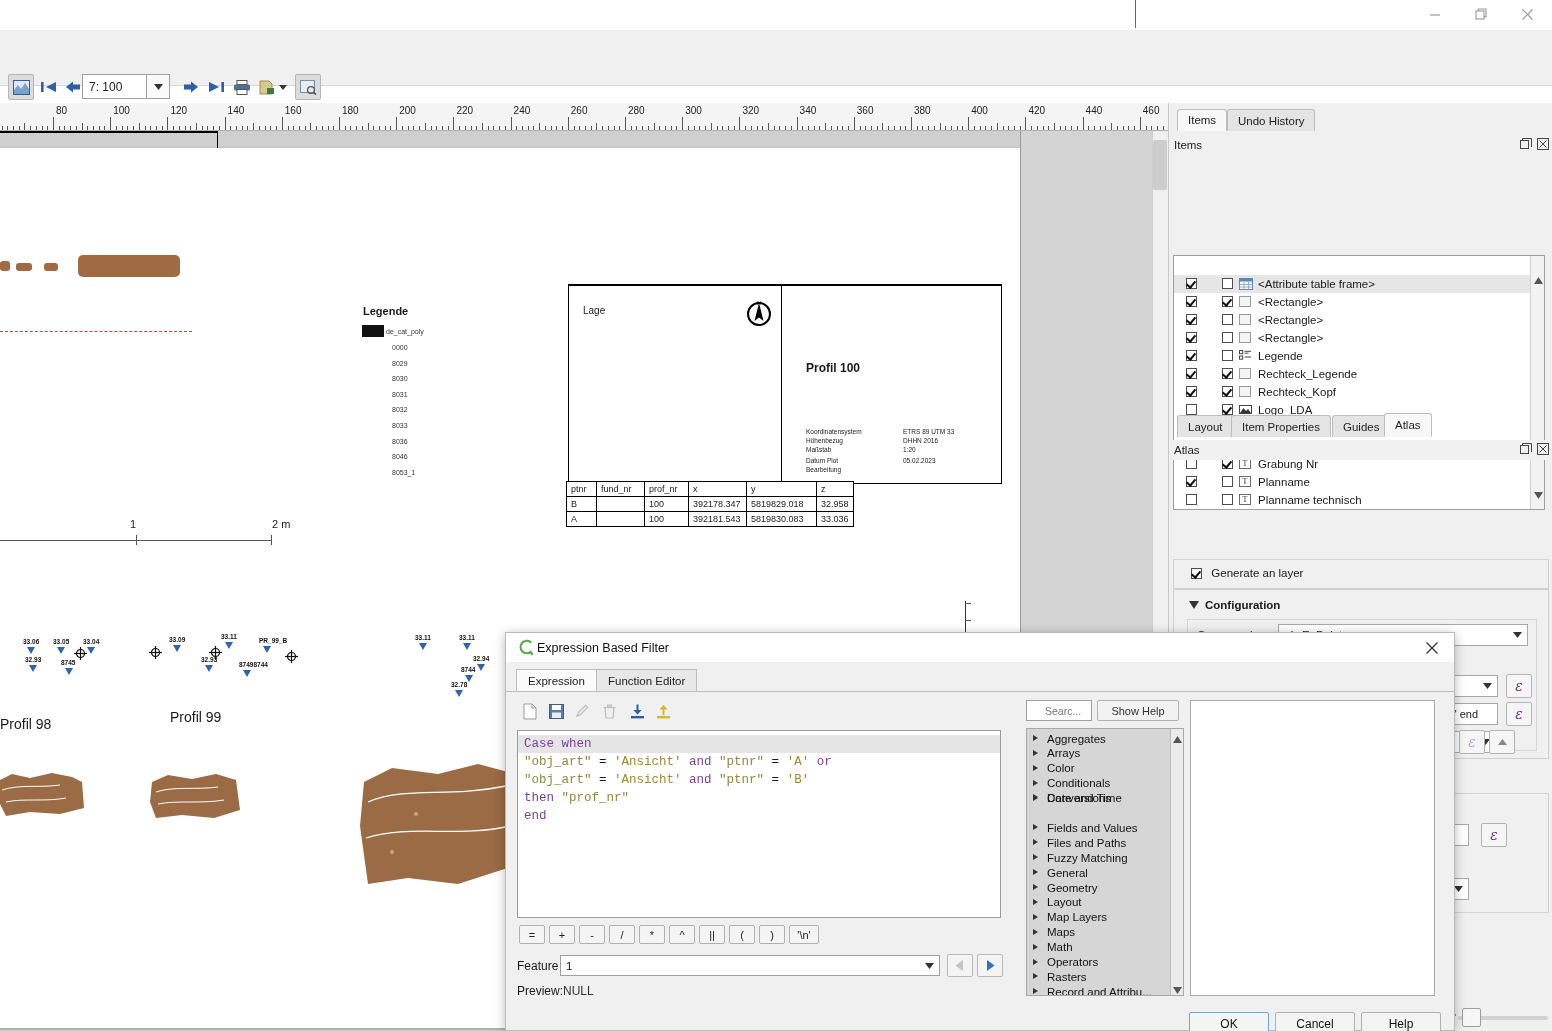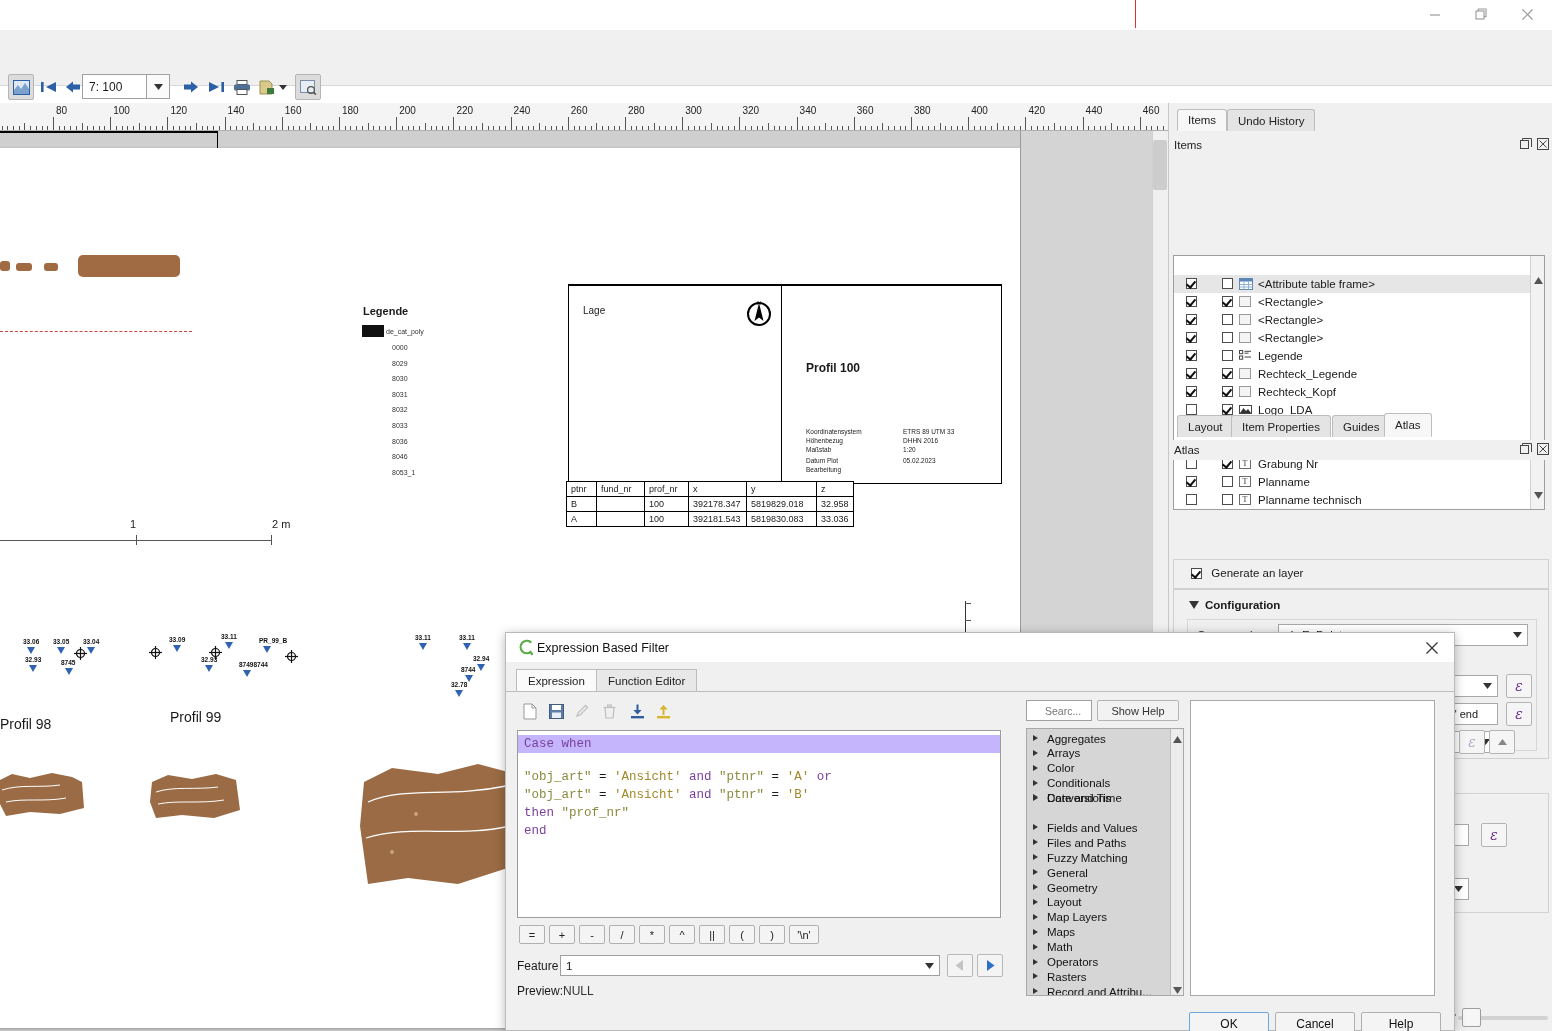--- a/index.html
+++ b/index.html
@@ -226,21 +226,21 @@
     position:absolute; top:700px; width:22px; height:22px;
     display:flex; align-items:center; justify-content:center;
   }
 
   #codeArea{
     position:absolute; left:517px; top:730px; width:484px; height:188px;
     background:#fff; border:1px solid #9c9c9c;
     font-family:"Liberation Mono", monospace; font-size:12.5px;
     padding:4px 6px; line-height:18px; overflow:hidden;
   }
-  #codeArea .ln0{ background:#c4b5fd; display:block; margin:-0px -6px 15px -6px; padding:0 6px;}
+  #codeArea .ln0{ background:#e5e5e5; display:block; margin:-0px -6px 0 -6px; padding:0 6px;}
   .kw{ color:#7a3f9d; }
   .fld{ color:#8a8a3c; }
   .str{ color:#a08a2a; }
 
   #searchBox{
     position:absolute; left:1026px; top:700px; width:66px; height:21px;
     background:#fff; border:1px solid #a0a0a0; display:flex; align-items:center;
     font-size:10.5px; color:#777; padding-left:18px;
   }
   #searchIcon{ position:absolute; left:1031px; top:704px; width:12px; height:12px;}

